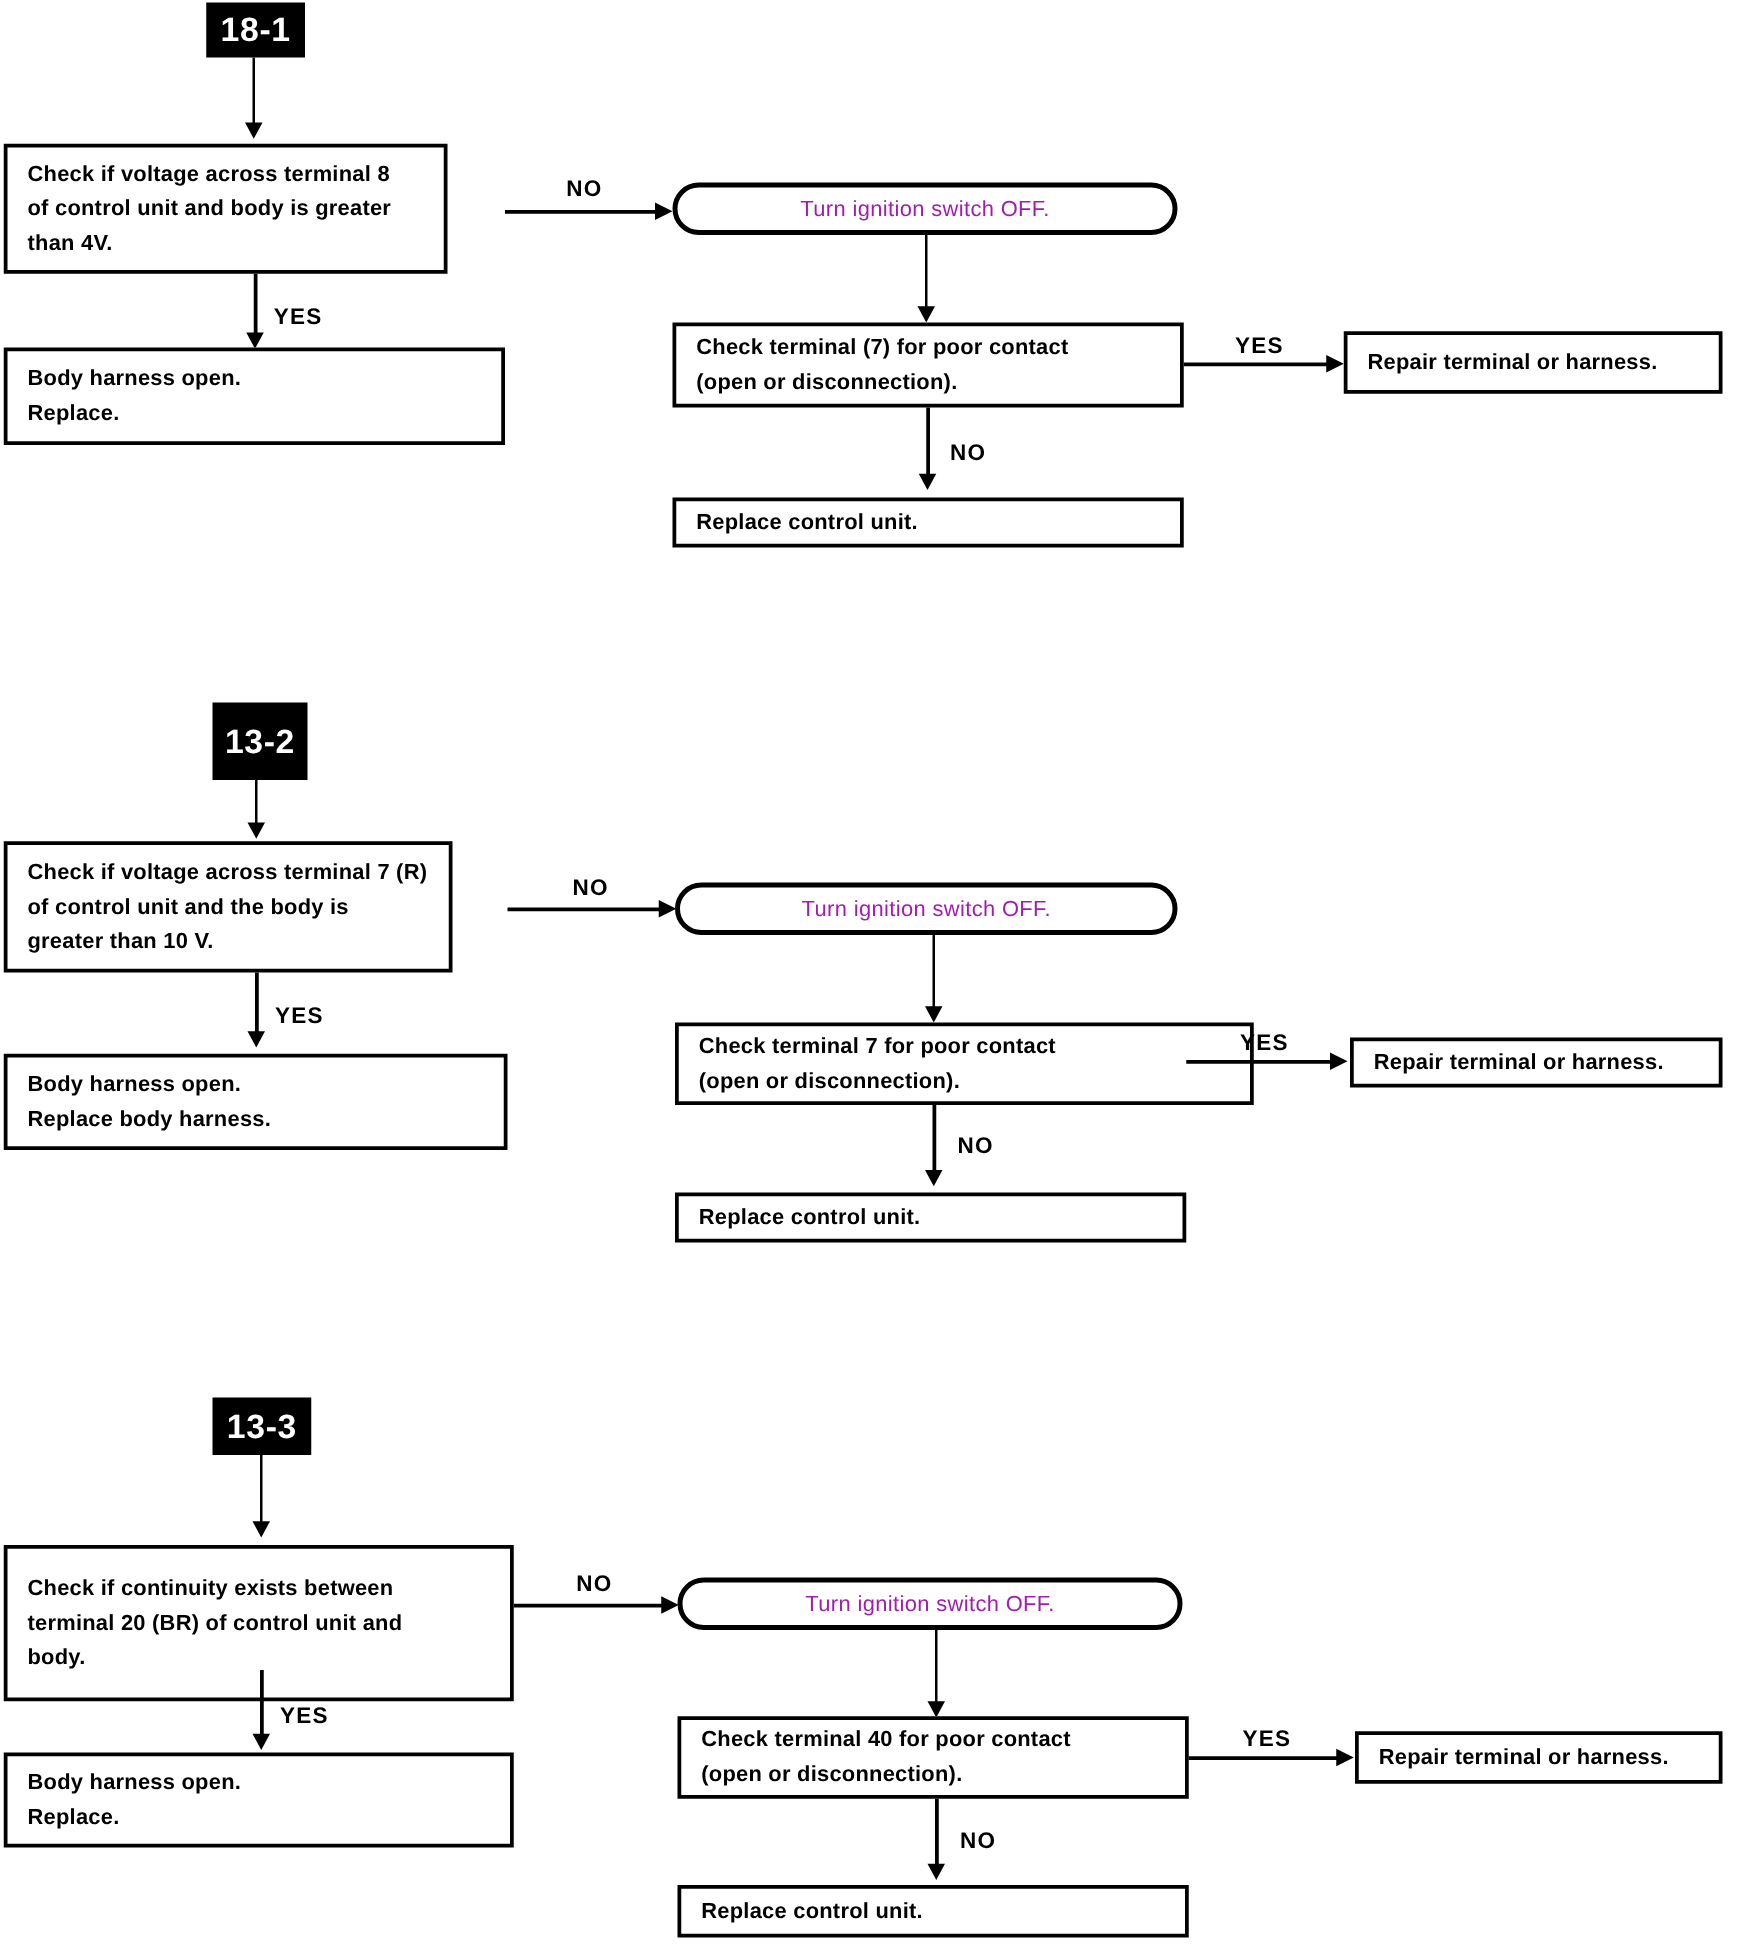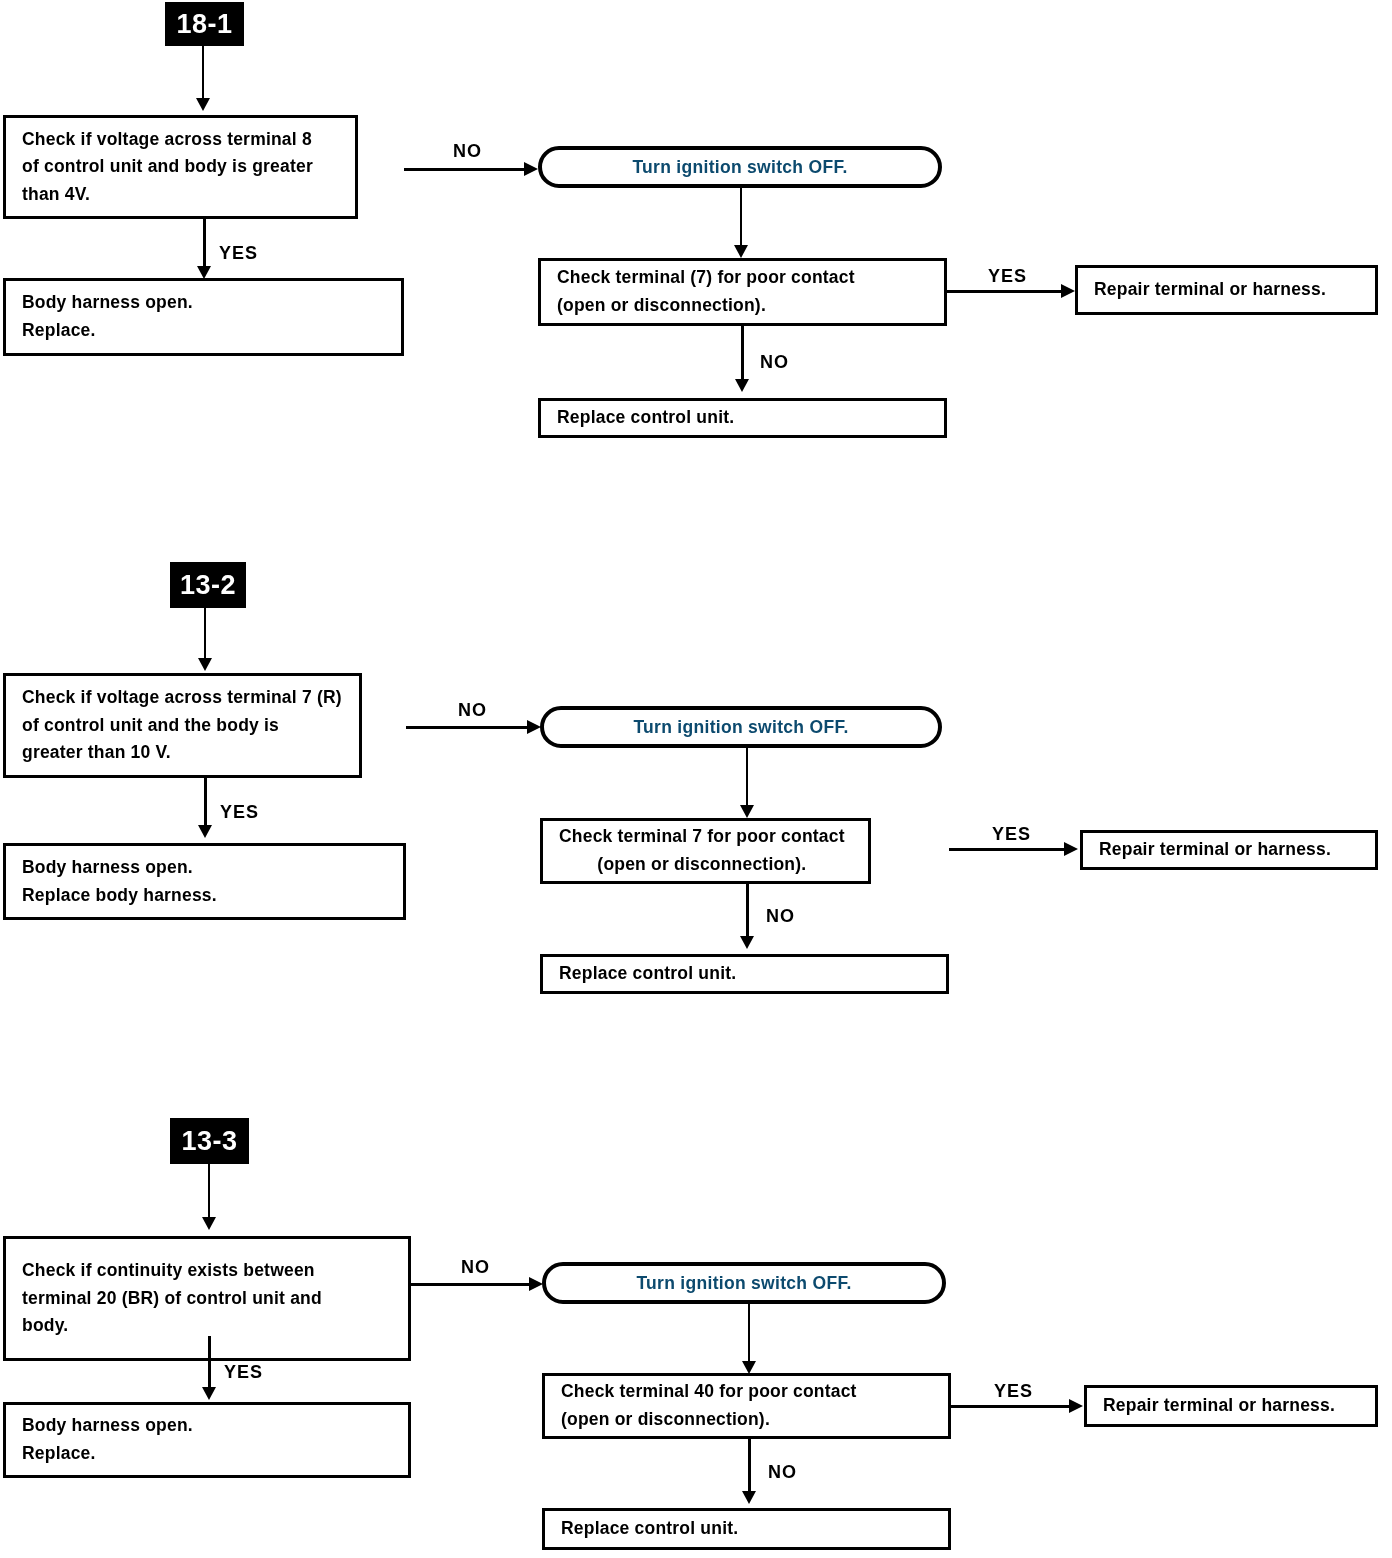--- a/index.html
+++ b/index.html
@@ -43,23 +43,23 @@
   
   .stadium {
     border: 4px solid #000000;
     border-radius: 24px;
     display: flex;
     align-items: center;
     justify-content: center;
   }
   .stadium .txt {
     font-size: 17.5px;
-    font-weight: bold;
+    font-weight: normal;
     letter-spacing: 0.3px;
-    color: #0c4a6e;
+    color: #a21caf;
   }
 
   
   .tag {
     background: #000000;
     color: #ffffff;
     display: flex;
     align-items: center;
     justify-content: center;
     font-size: 27px;
@@ -159,21 +159,21 @@
     <div class="arrow-down" style="left:735px; top:379px;"></div>
     <div class="lbl" style="left:760px; top:352px;">NO</div>
 
     <div class="node box" style="left:538px; top:398px; width:409px; height:40px;">
       <span class="txt">Replace control unit.</span>
     </div>
   </div>
 
   <div>
 
-    <div class="node tag" style="left:170px; top:562px; width:76px; height:46px;">13-2</div>
+    <div class="node tag" style="left:170px; top:562px; width:76px; height:62px;">13-2</div>
 
     <div class="vline thin" style="left:204px; top:608px; height:56px;"></div>
     <div class="arrow-down" style="left:198px; top:658px;"></div>
 
     <div class="node box" style="left:3px; top:673px; width:359px; height:105px;">
       <span class="txt">Check if voltage across terminal 7 (R)
 of control unit and the body is
 greater than 10 V.</span>
     </div>
 
@@ -190,21 +190,21 @@
     <div class="arrow-right" style="left:527px; top:720px;"></div>
     <div class="lbl" style="left:458px; top:700px;">NO</div>
 
     <div class="node stadium" style="left:540px; top:706px; width:402px; height:42px;">
       <span class="txt">Turn ignition switch OFF.</span>
     </div>
 
     <div class="vline thin" style="left:746px; top:748px; height:62px;"></div>
     <div class="arrow-down" style="left:740px; top:805px;"></div>
 
-    <div class="node box" style="left:540px; top:818px; width:331px; height:66px;text-align:center;">
+    <div class="node box" style="left:540px; top:818px; width:463px; height:66px;">
       <span class="txt">Check terminal 7 for poor contact
 (open or disconnection).</span>
     </div>
 
     <div class="hline" style="left:949px; top:848px; width:117px;"></div>
     <div class="arrow-right" style="left:1064px; top:842px;"></div>
     <div class="lbl" style="left:992px; top:824px;">YES</div>
 
     <div class="node box" style="left:1080px; top:830px; width:298px; height:40px;">
       <span class="txt">Repair terminal or harness.</span>

